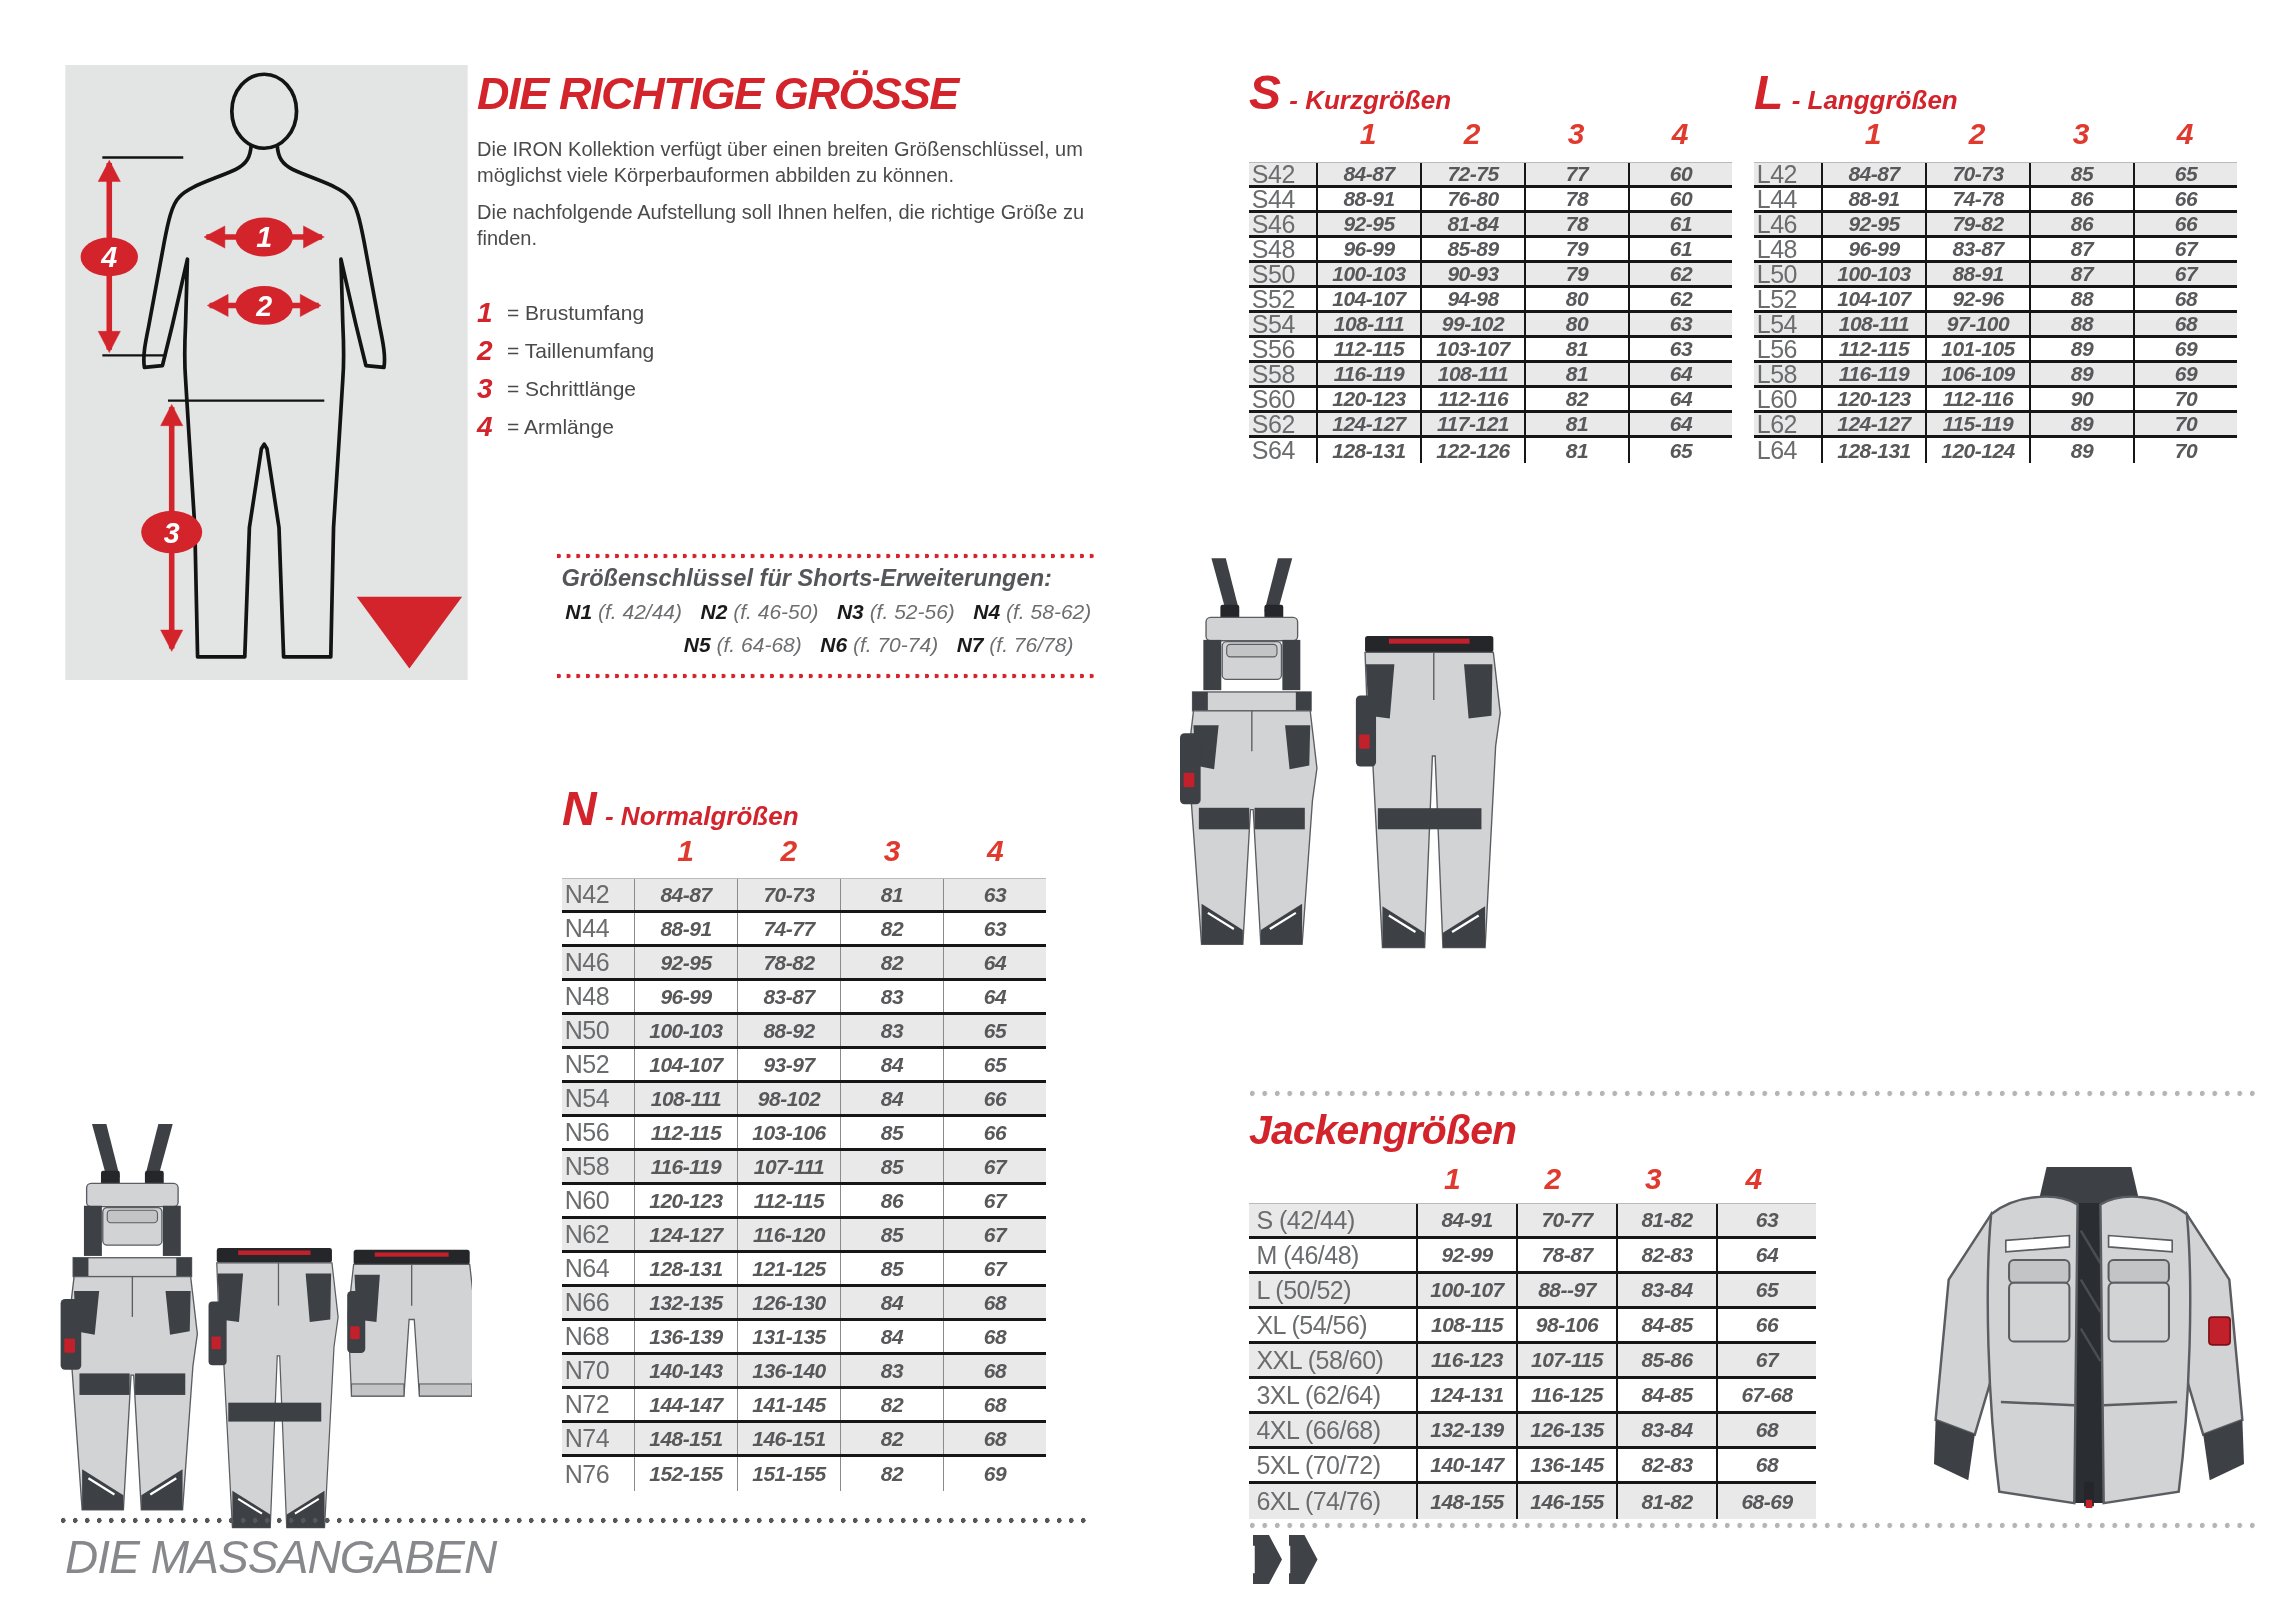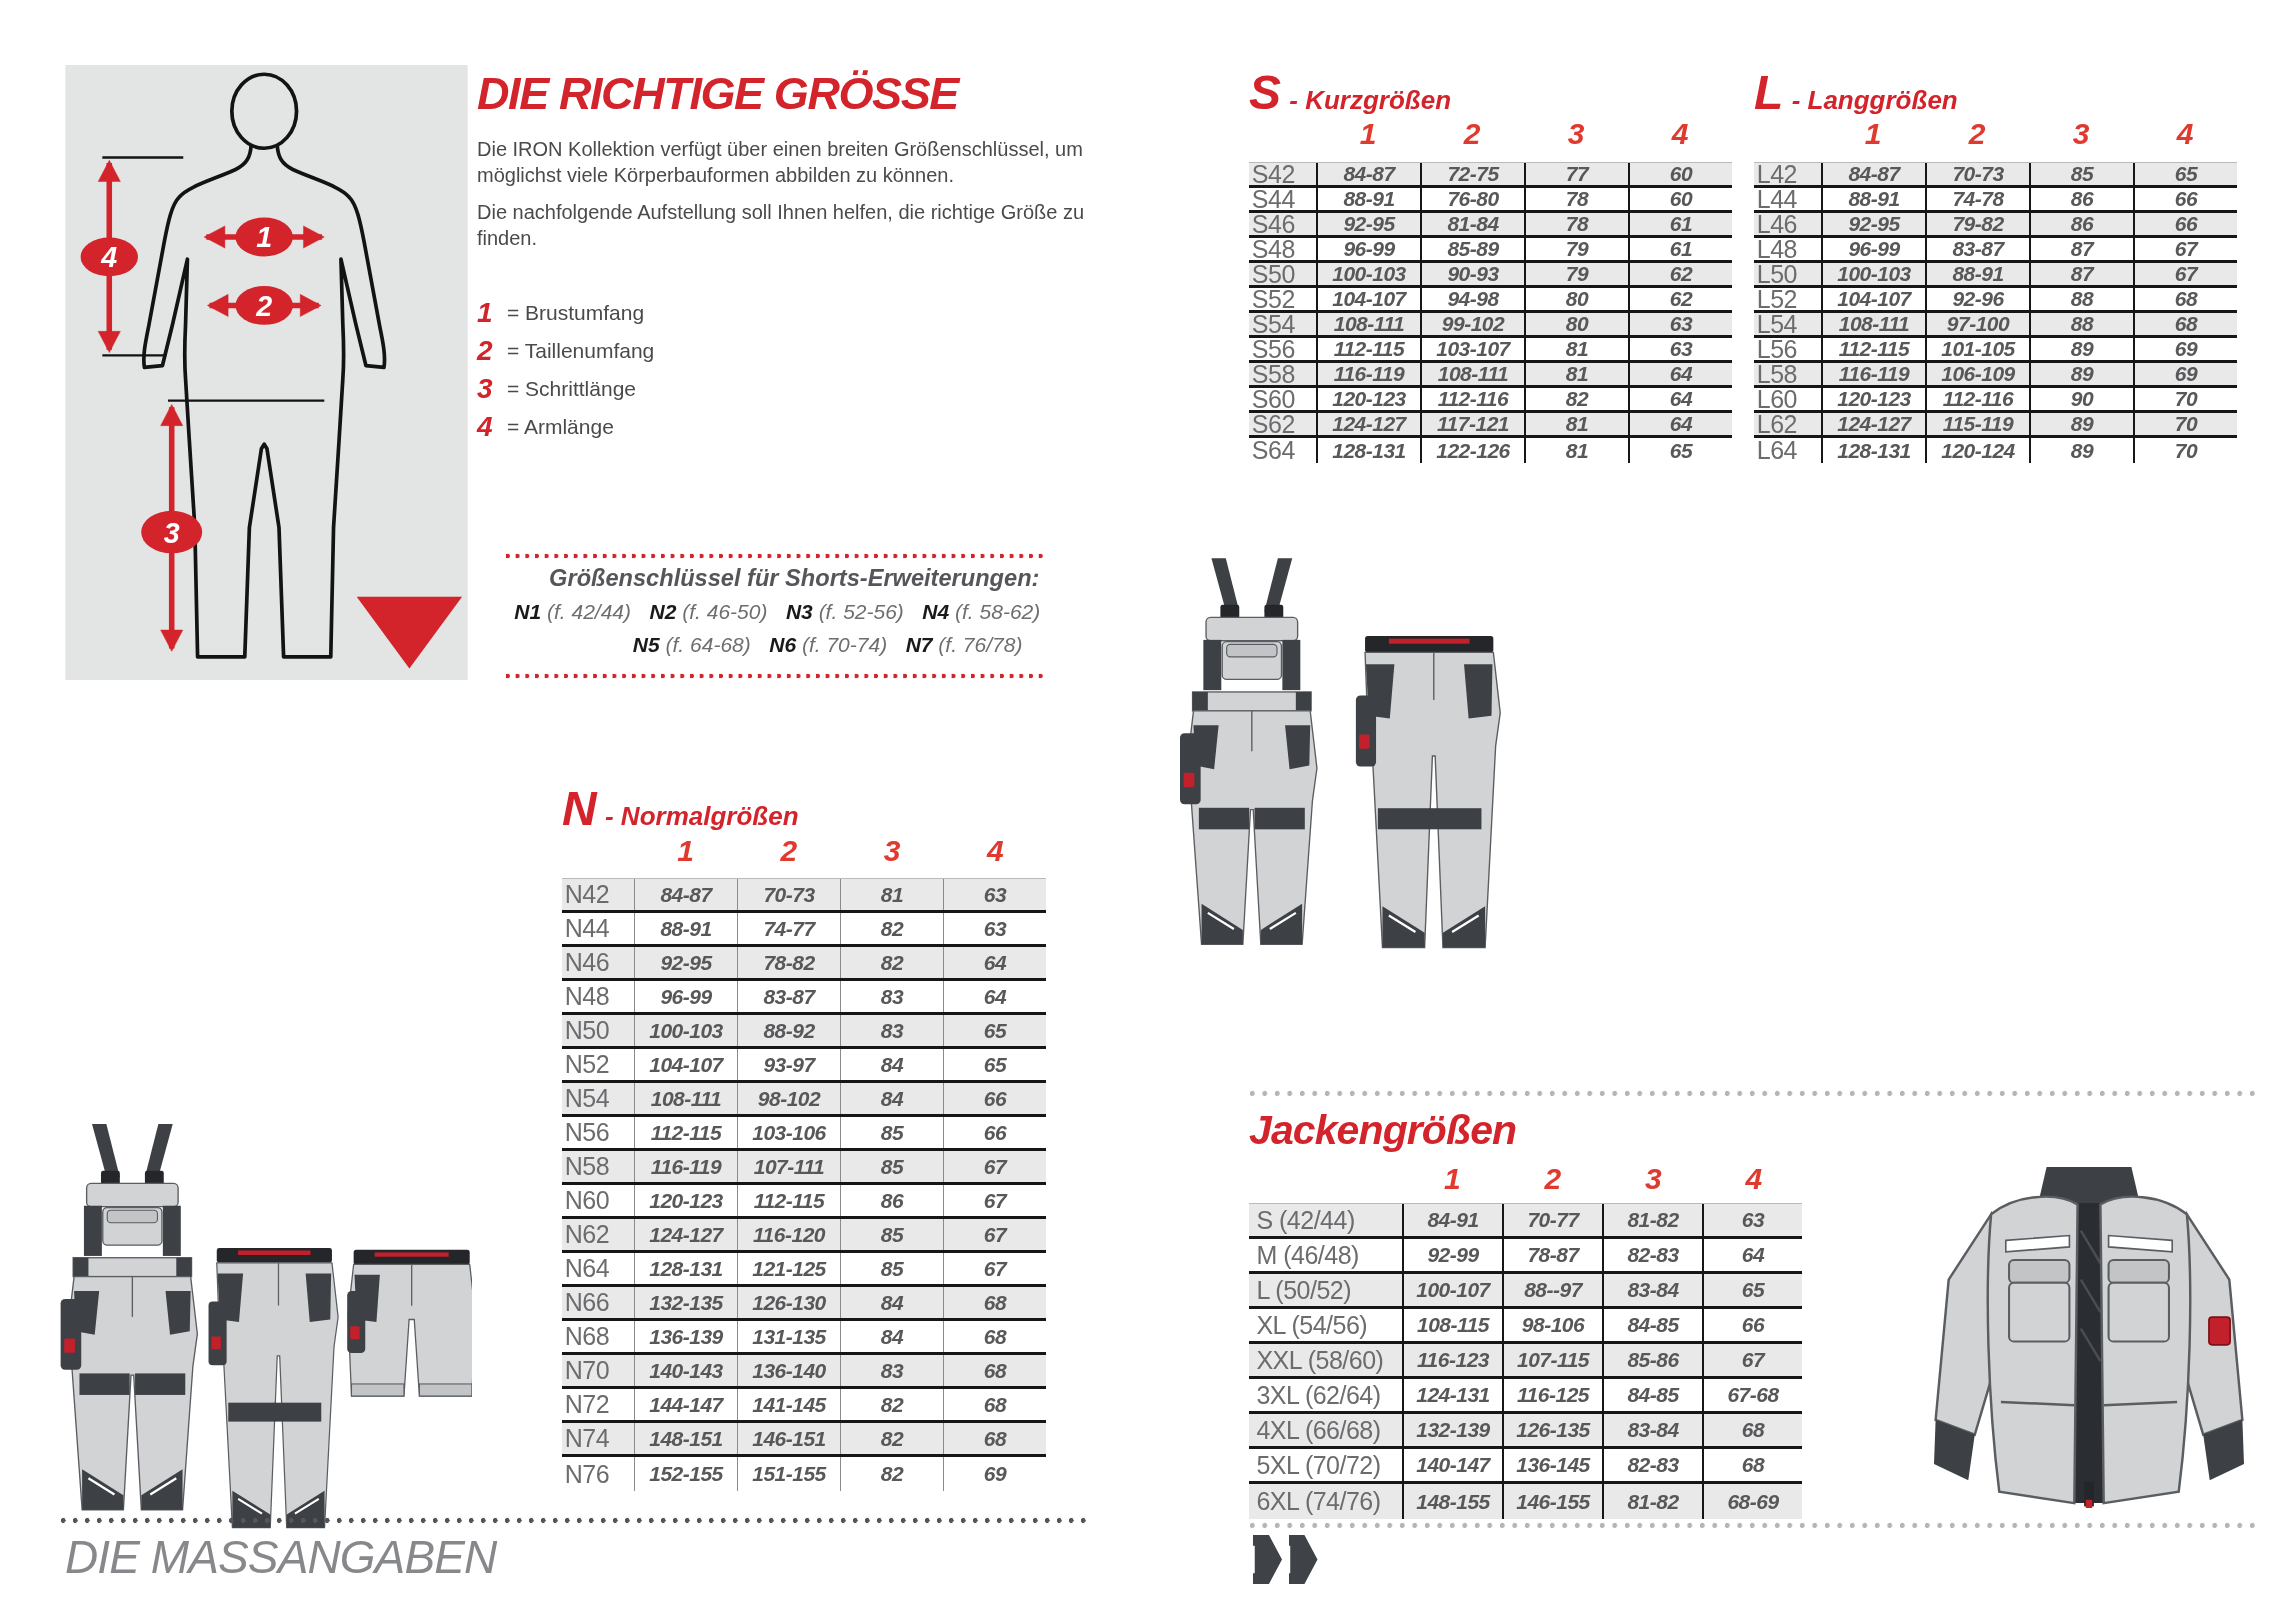--- a/index.html
+++ b/index.html
@@ -15,21 +15,21 @@
   
   .main-title{left:477px;top:68px;font-size:45px;font-weight:700;font-style:italic;
     color:var(--brand-red);letter-spacing:-1.4px;white-space:nowrap}
   .para{left:477px;width:615px;font-size:20px;line-height:1.32;color:var(--text-gray)}
   
   .legend{left:477px;top:294px}
   .legend-item{display:flex;align-items:center;height:38px}
   .legend-num{font-size:28px;font-weight:700;font-style:italic;color:var(--brand-red);width:30px}
   .legend-label{font-size:21px;color:var(--text-gray)}
   
-  .shorts-key{left:505px;top:553px;width:540px;height:126px;padding:12px 5.6px 0 5.6px;text-align:right}
+  .shorts-key{left:556px;top:553px;width:540px;height:126px;padding:12px 5.6px 0 5.6px;text-align:left}
   .shorts-key::before,.shorts-key::after{content:"";position:absolute;left:0;right:0;height:5.6px;
     background-image:radial-gradient(circle at 2.8px 2.8px,var(--brand-red) 2.1px,transparent 2.3px);
     background-size:9.7px 5.6px;background-repeat:repeat-x}
   .shorts-key::before{top:0}
   .shorts-key::after{bottom:0}
   .sk-title{font-size:23.6px;font-weight:700;font-style:italic;color:#55565a;white-space:nowrap}
   .sk-row{display:flex;justify-content:flex-end;gap:18.5px;margin-top:8.3px;padding-right:17px}
   .sk-row.first{justify-content:space-between;padding-left:3.7px}
   .sk-entry{font-size:21px;font-style:italic;white-space:nowrap}
   .sk-code{font-weight:700;color:#1a1a1a}
@@ -48,21 +48,21 @@
   .trow.alt0{background:var(--row-alt)}
   .tlabel{font-size:25px;color:var(--label-gray);padding-left:2.8px;letter-spacing:-0.5px;white-space:nowrap}
   .tcell{text-align:center;font-size:21px;font-weight:700;font-style:italic;color:var(--cell-gray);letter-spacing:-0.5px}
   .t-s .trow,.t-l .trow{height:25px}
   .t-n .trow{height:34px}
   .t-j .trow{height:35px}
   .t-s .tlabel,.t-l .tlabel{width:67px}
   .t-s .tcell,.t-l .tcell{width:104px;border-left:2.3px solid var(--line-black)}
   .t-n .tlabel{width:72px}
   .t-n .tcell{width:103px;border-left:1.9px solid var(--sep-gray)}
-  .t-j .tlabel{width:153px;padding-left:7.4px}
+  .t-j .tlabel{width:167px;padding-left:7.4px}
   .t-j .tcell{width:100px;border-left:2.8px solid var(--line-black)}
   .tcell{align-self:stretch;display:flex;align-items:center;justify-content:center}
   
   .dotline{height:6.5px;background-repeat:repeat-x}
   .dot-dark{background-image:radial-gradient(circle at 3.2px 3.2px,var(--dot-gray) 2.3px,transparent 2.5px);background-size:12px 6.5px}
   .dot-light{background-image:radial-gradient(circle at 3.2px 3.2px,var(--dot-light) 2.3px,transparent 2.5px);background-size:12.5px 6.5px}
   
   .footer-title{left:65px;top:1530px;font-size:46px;font-weight:400;font-style:italic;
     color:var(--footer-gray);letter-spacing:-0.9px;white-space:nowrap}
   

